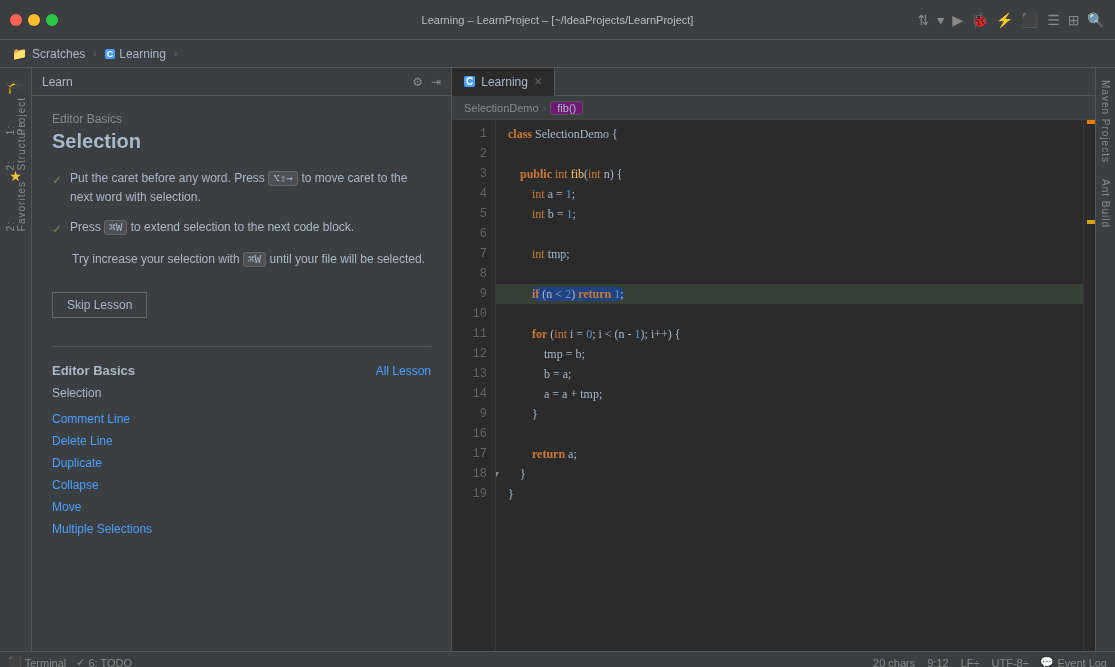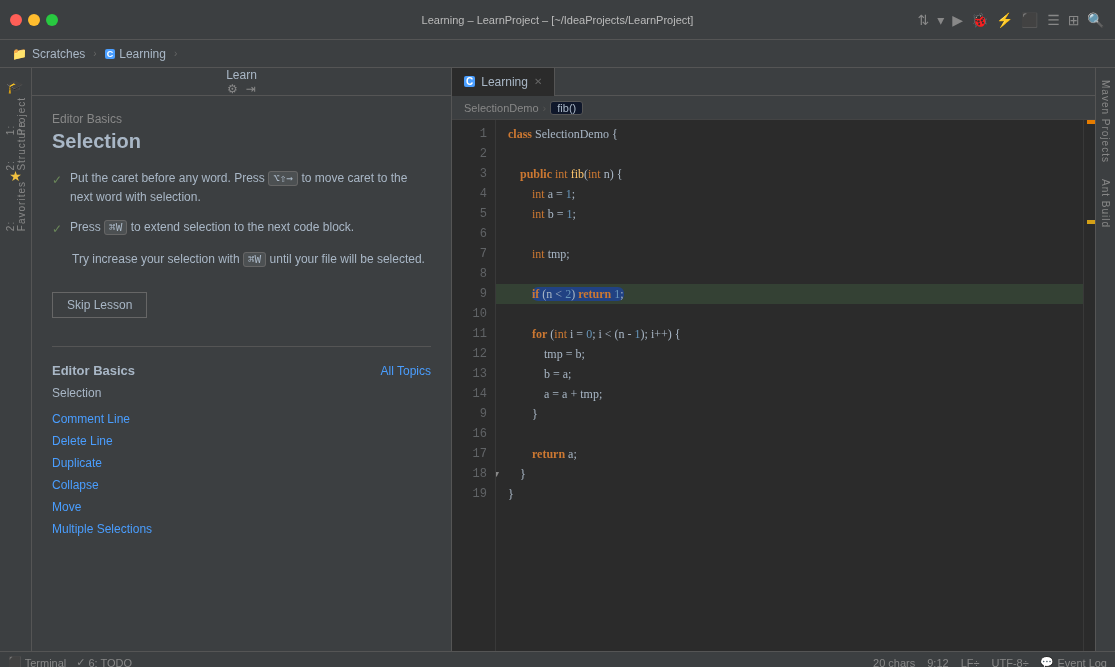--- a/index.html
+++ b/index.html
@@ -97,21 +97,20 @@
       flex-direction: column;
     }
     .learn-panel-header {
       height: 28px;
       display: flex;
       align-items: center;
       justify-content: space-between;
       padding: 0 10px;
       background: #3c3f41;
       border-bottom: 1px solid #555;
-      flex-direction: column;
     }
     .learn-panel-title { font-size: 12px; color: #a9b7c6; }
     .learn-panel-icons { display: flex; gap: 8px; align-items: center; color: #888; }
 
     .learn-content {
       padding: 16px 20px;
       flex: 1;
       overflow-y: auto;
     }
     .lesson-category { font-size: 12px; color: #888; margin-bottom: 4px; }
@@ -212,21 +211,21 @@
       display: flex;
       align-items: center;
       padding: 0 12px;
       gap: 4px;
       border-bottom: 1px solid #444;
       font-size: 11px;
     }
     .breadcrumb-item { color: #888; cursor: pointer; }
     .breadcrumb-sep { color: #555; }
     .breadcrumb-method {
-      background: #0f172a;
+      background: #701a75;
       border: 1px solid #555;
       border-radius: 3px;
       padding: 0 6px;
       color: #a9b7c6;
       font-size: 11px;
       cursor: pointer;
     }
 
     
     .code-container {
@@ -439,21 +438,21 @@
       </div>
 
       <button class="skip-btn">Skip Lesson</button>
 
       <hr class="divider">
 
       
       <div class="topics-section">
         <div class="topics-header">
           <span class="topics-title">Editor Basics</span>
-          <span class="all-topics-link">All Topics</span>
+          <span class="all-topics-link">All Lesson</span>
         </div>
         <div class="topic-current">Selection</div>
         <a class="topic-link">Comment Line</a>
         <a class="topic-link">Delete Line</a>
         <a class="topic-link">Duplicate</a>
         <a class="topic-link">Collapse</a>
         <a class="topic-link">Move</a>
         <a class="topic-link">Multiple Selections</a>
       </div>
     </div>

